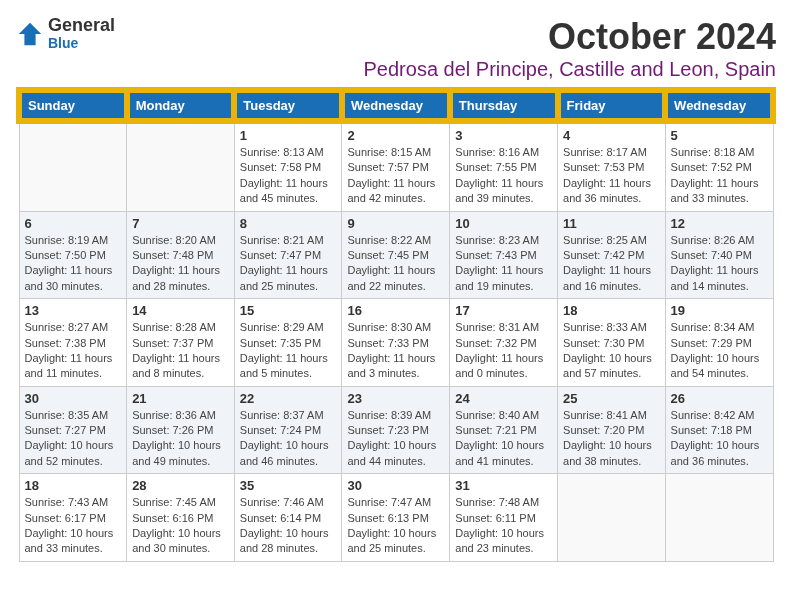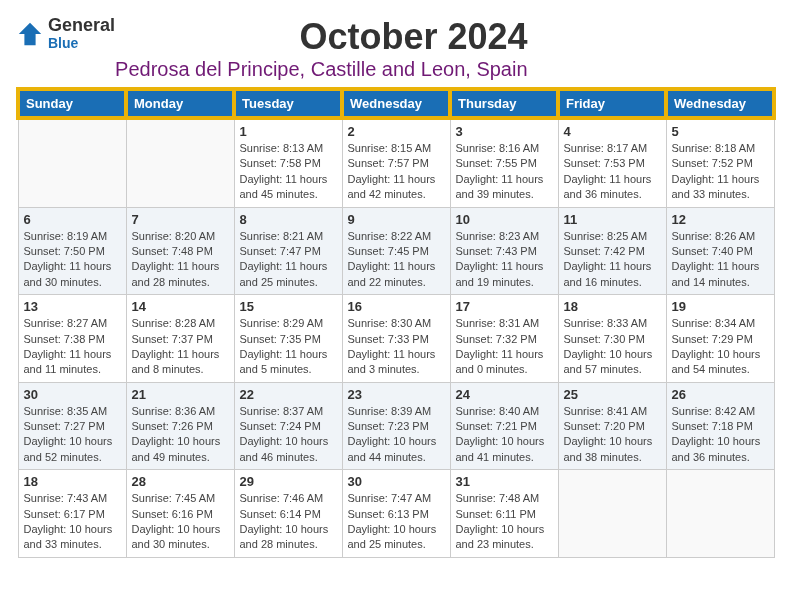--- a/index.html
+++ b/index.html
@@ -5,20 +5,21 @@
     * { box-sizing: border-box; margin: 0; padding: 0; }
     body {
       font-family: Arial, sans-serif;
       background: #fff;
       width: 792px;
       min-height: 612px;
       padding: 16px;
     }
     .header {
       display: flex;
+      justify-content: space-between;
       align-items: flex-start;
       margin-bottom: 4px;
     }
     .logo {
       display: flex;
       align-items: center;
       gap: 4px;
     }
     .logo-text {
       display: flex;
@@ -56,21 +57,21 @@
       border-collapse: collapse;
       margin-top: 6px;
     }
     .calendar th {
       background: #1a6eb5;
       color: #fff;
       font-size: 13px;
       font-weight: bold;
       padding: 5px 6px;
       text-align: left;
-      border: 4px solid #eab308;
+      border: 6px solid #eab308;
     }
     .calendar td {
       border: 1px solid #ccc;
       vertical-align: top;
       padding: 4px 5px;
       width: 108px;
       min-height: 80px;
       font-size: 11px;
       color: #333;
       background: #fff;
@@ -243,21 +244,21 @@
       <tr>
         <td>
           <span class="day-number">18</span>
           <div class="cell-text">Sunrise: 7:43 AM<br>Sunset: 6:17 PM<br>Daylight: 10 hours and 33 minutes.</div>
         </td>
         <td>
           <span class="day-number">28</span>
           <div class="cell-text">Sunrise: 7:45 AM<br>Sunset: 6:16 PM<br>Daylight: 10 hours and 30 minutes.</div>
         </td>
         <td>
-          <span class="day-number">29</span>
+          <span class="day-number">35</span>
           <div class="cell-text">Sunrise: 7:46 AM<br>Sunset: 6:14 PM<br>Daylight: 10 hours and 28 minutes.</div>
         </td>
         <td>
           <span class="day-number">30</span>
           <div class="cell-text">Sunrise: 7:47 AM<br>Sunset: 6:13 PM<br>Daylight: 10 hours and 25 minutes.</div>
         </td>
         <td>
           <span class="day-number">31</span>
           <div class="cell-text">Sunrise: 7:48 AM<br>Sunset: 6:11 PM<br>Daylight: 10 hours and 23 minutes.</div>
         </td>

